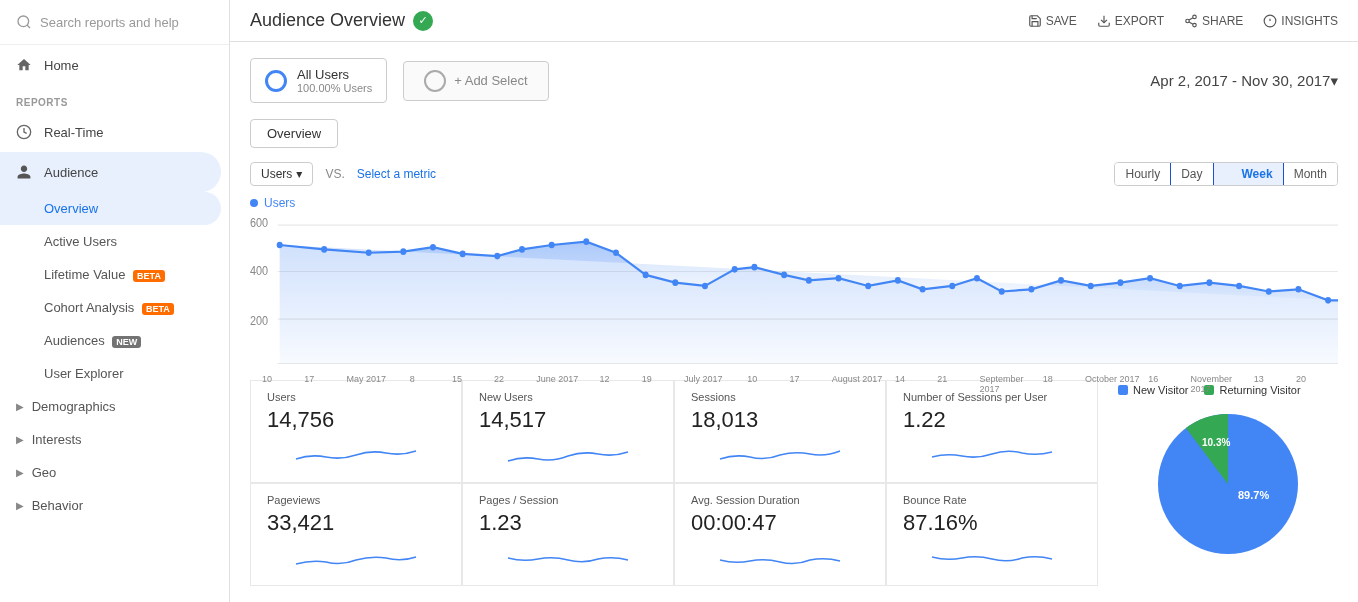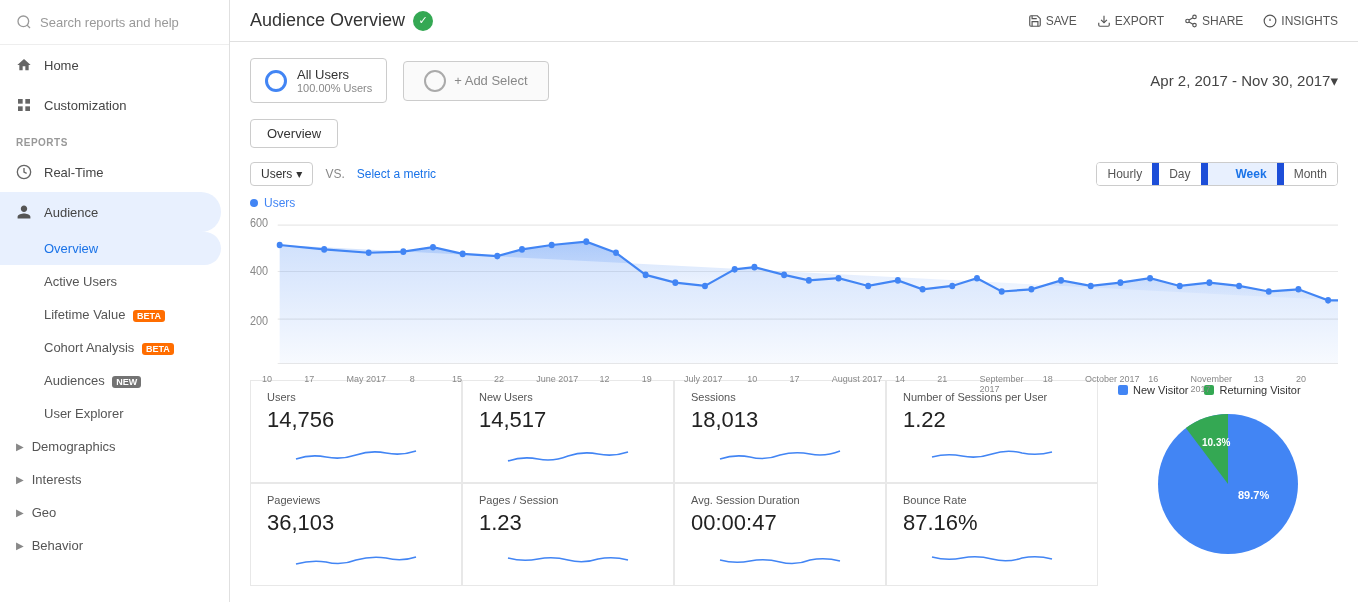--- a/index.html
+++ b/index.html
@@ -233,21 +233,21 @@
       border-radius: 4px;
       overflow: hidden;
     }
     .time-btn {
       padding: 4px 10px;
       font-size: 12px;
       cursor: pointer;
       background: #fff;
       color: #555;
       border: none;
-      border-right: 7px solid #1d4ed8;
+      border-right: 1px solid #1d4ed8;
     }
     .time-btn:last-child { border-right: none; }
     .time-btn.active { background: #e8f0fe; color: #1a73e8; font-weight: 600; padding-left: 28px; }
 
     
     .chart-container {
       position: relative;
       height: 170px;
       margin-bottom: 4px;
     }
@@ -332,29 +332,20 @@
     <span>Search reports and help</span>
   </div>
 
   <div class="sidebar-nav-item">
     <svg width="16" height="16" viewBox="0 0 24 24" fill="#666">
       <path d="M10 20v-6h4v6h5v-8h3L12 3 2 12h3v8z"></path>
     </svg>
     <span>Home</span>
   </div>
 
-  <div class="sidebar-nav-item">
-    <svg width="16" height="16" viewBox="0 0 24 24" fill="#666">
-      <rect x="3" y="3" width="7" height="7"></rect>
-        <rect x="14" y="3" width="7" height="7"></rect>
-        <rect x="3" y="14" width="7" height="7"></rect>
-        <rect x="14" y="14" width="7" height="7"></rect>
-    </svg>
-    <span>Customization</span>
-  </div>
 
   <div class="sidebar-section-label">REPORTS</div>
 
   <div class="sidebar-nav-item">
     <svg width="16" height="16" viewBox="0 0 24 24" fill="none" stroke="#666" stroke-width="2">
       <circle cx="12" cy="12" r="10"></circle>
         <polyline points="12 6 12 12 16 14"></polyline>
     </svg>
     <span>Real-Time</span>
   </div>
@@ -616,21 +607,21 @@
         <div class="stat-cell">
           <div class="stat-label">Number of Sessions per User</div>
           <div class="stat-value">1.22</div>
           <svg class="stat-sparkline" viewBox="0 0 120 30">
             <path d="M0,18 Q15,14 30,17 Q45,20 60,15 Q75,10 90,14 Q105,17 120,13" fill="none" stroke="#4285f4" stroke-width="1.5"></path>
           </svg>
         </div>
 
         <div class="stat-cell">
           <div class="stat-label">Pageviews</div>
-          <div class="stat-value">36,103</div>
+          <div class="stat-value">33,421</div>
           <svg class="stat-sparkline" viewBox="0 0 120 30">
             <path d="M0,22 Q15,18 30,20 Q45,24 60,18 Q75,14 90,16 Q105,20 120,15" fill="none" stroke="#4285f4" stroke-width="1.5"></path>
           </svg>
         </div>
         <div class="stat-cell">
           <div class="stat-label">Pages / Session</div>
           <div class="stat-value">1.23</div>
           <svg class="stat-sparkline" viewBox="0 0 120 30">
             <path d="M0,16 Q15,20 30,17 Q45,14 60,18 Q75,22 90,17 Q105,14 120,18" fill="none" stroke="#4285f4" stroke-width="1.5"></path>
           </svg>

